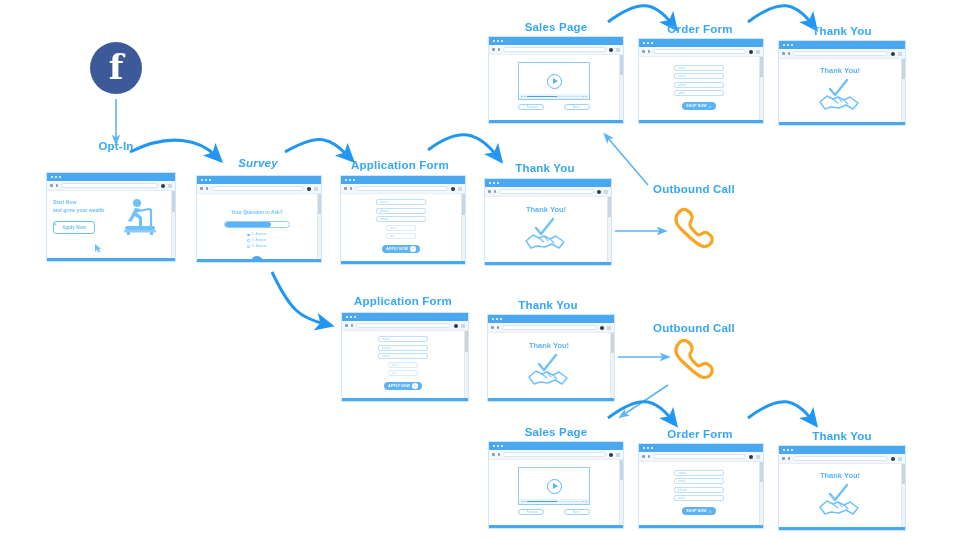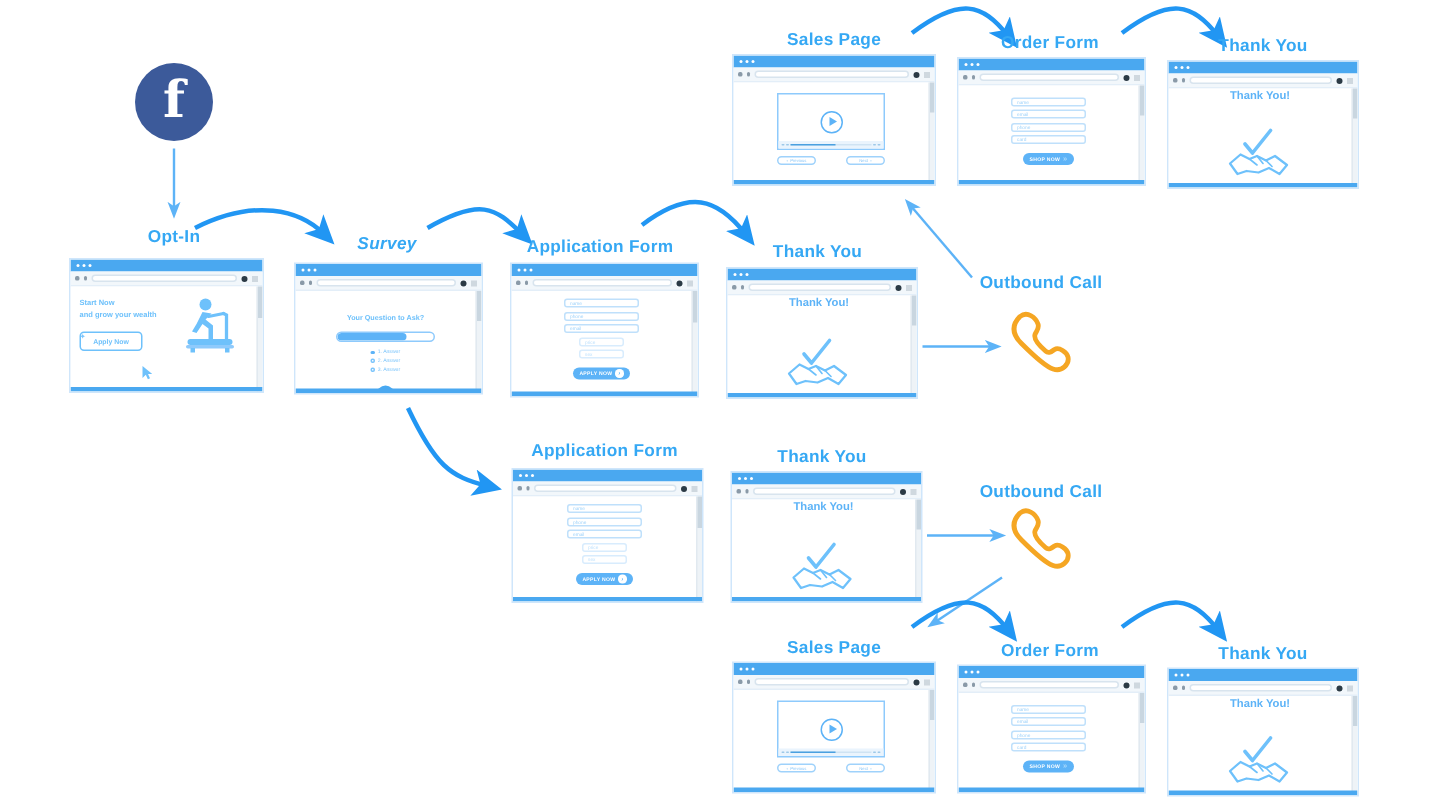--- a/index.html
+++ b/index.html
@@ -104,21 +104,21 @@
     display: flex; align-items: center; gap: 2px; padding: 0 4px;
   }
   .cta-arrow {
     width: 5.5px; height: 5.5px; border-radius: 50%; background: #ffffff;
     color: #5db3f7; font-size: 4px; display: flex; align-items: center; justify-content: center;
   }
   .cta-chev { font-size: 5px; color: #a8d8fb; }
 
   
   .ty-wrap { position: absolute; inset: 0; display: flex; flex-direction: column;
-             align-items: center; justify-content: space-between; gap: 3px; padding-bottom: 6px; }
+             align-items: center; justify-content: center; gap: 3px; padding-bottom: 6px; }
   .ty-title { font-size: 7.5px; font-weight: bold; color: #5db3f7; }
 
   
   .sales-wrap { position: absolute; inset: 0; display: flex; flex-direction: column;
                 align-items: center; justify-content: center; gap: 4px; padding-bottom: 6px; }
   .video-box { width: 72px; height: 38px; border: 1px solid #8ecafc; background: #ffffff;
                position: relative; display: flex; align-items: center; justify-content: center; }
   .play-circ { width: 15px; height: 15px; border-radius: 50%; border: 1.2px solid #5db3f7;
                display: flex; align-items: center; justify-content: center; }
   .play-tri { width: 0; height: 0; border-left: 5px solid #5db3f7;
@@ -182,21 +182,21 @@
     <path d="M748 22 C 780 -2, 795 2, 812 24" fill="none" stroke="#2196f3" stroke-width="3" marker-end="url(#ah)"></path>
 
     <path d="M608 418 C 640 394, 655 398, 672 420" fill="none" stroke="#2196f3" stroke-width="3" marker-end="url(#ah)"></path>
     <path d="M748 418 C 780 394, 795 398, 812 420" fill="none" stroke="#2196f3" stroke-width="3" marker-end="url(#ah)"></path>
   </svg>
 
   <div class="fb-logo" style="left:90px; top:42px;">
     <span>f</span>
   </div>
 
-  <div class="node-title" style="left:116px; top:152px;">Opt-In</div>
+  <div class="node-title" style="left:116px; top:140px;">Opt-In</div>
   <div class="browser" style="left:46px; top:172px; width:130px; height:90px;">
     <div class="br-titlebar">
       <i class="br-dot"></i>
       <i class="br-dot"></i>
       <i class="br-dot"></i>
     </div>
     <div class="br-toolbar">
       <i class="br-nav"></i>
       <i class="br-nav"></i>
       <div class="br-url"></div>

